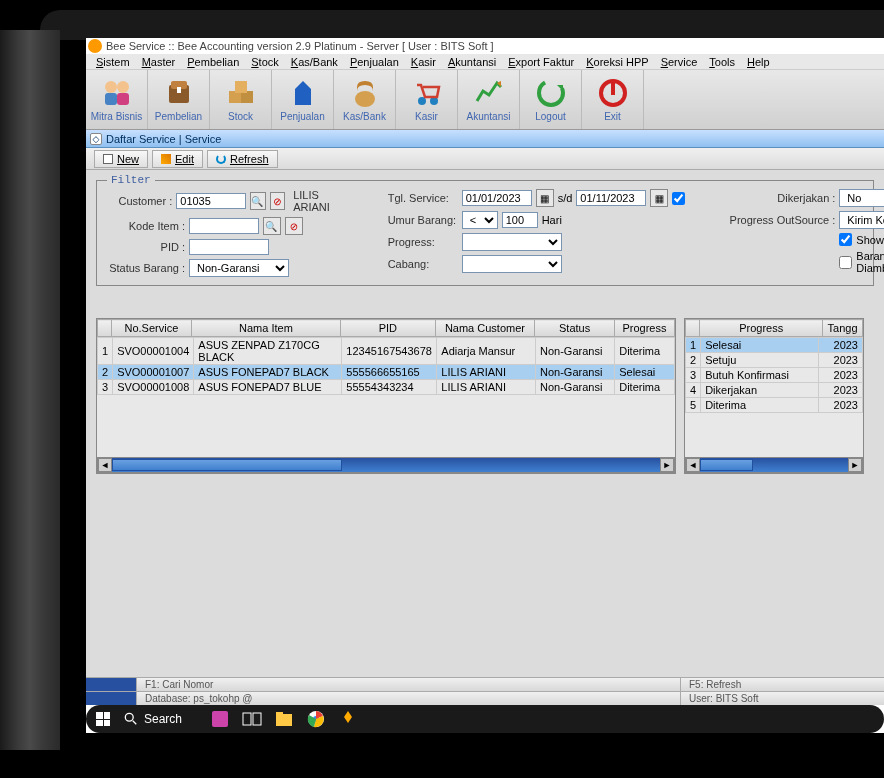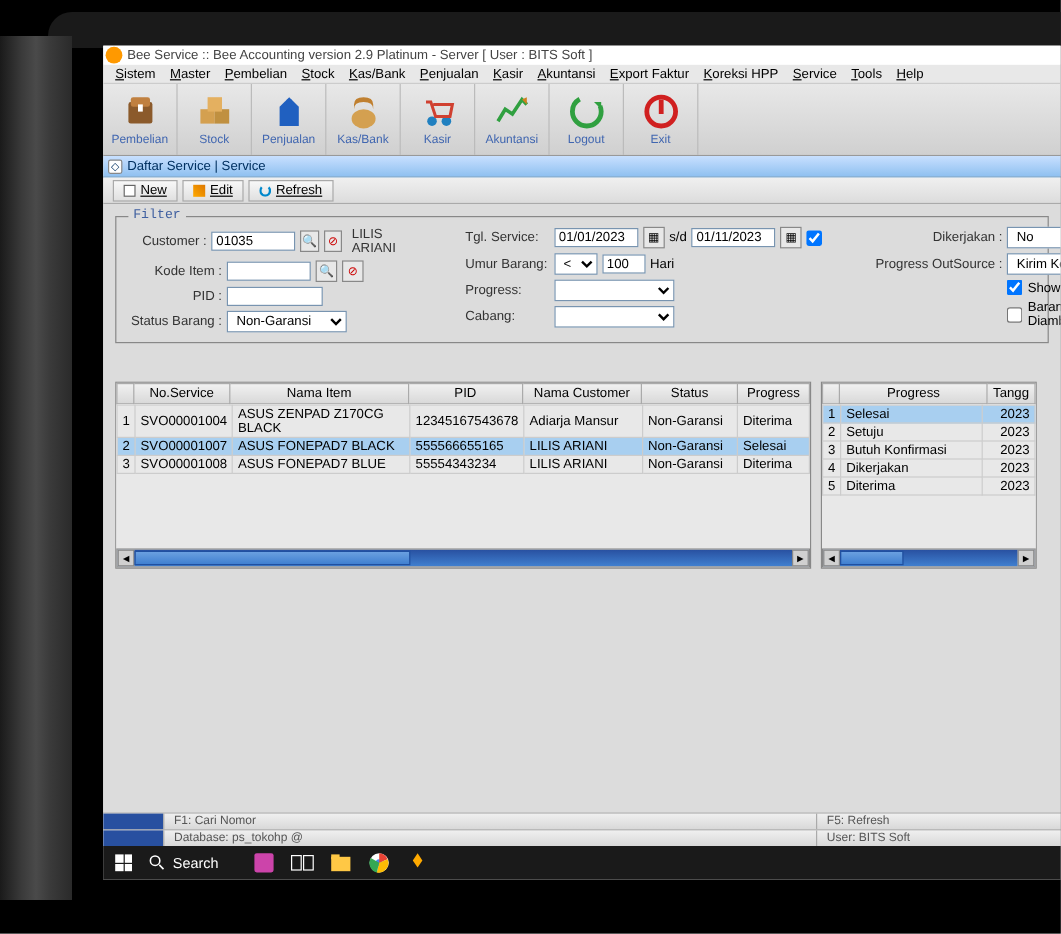--- a/index.html
+++ b/index.html
@@ -55,21 +55,21 @@
 .tbl .rownum { width: 14px; text-align: center; background: #e8e8e8; }
 .table-body-area { height: 120px; overflow: hidden; background: #e8e8e8; }
 .hscroll { height: 16px; background: linear-gradient(#2850a0, #4080d0); border: 1px solid #888; position: relative; }
 .hscroll-thumb { position: absolute; left: 14px; top: 1px; height: 12px; width: 40%; background: linear-gradient(#6aa0e0, #4080d0); border: 1px solid #2050a0; }
 .hscroll-arrow { position: absolute; top: 0; width: 14px; height: 14px; background: #d0d0d0; border: 1px solid #888; display: flex; align-items: center; justify-content: center; font-size: 9px; }
 
 .status1 { height: 14px; background: linear-gradient(#f0f0f0, #d8d8d8); border-top: 1px solid #aaa; display: flex; font-size: 10px; color: #555; }
 .status-block { border-left: 1px solid #aaa; padding: 0 8px; display: flex; align-items: center; }
 .status-gap { width: 50px; background: #2850a0; }
 
-.taskbar { position: absolute; left: 86px; bottom: 45px; width: 798px; height: 28px; background: #1a1a1a; display: flex; align-items: center; padding-left: 4px; gap: 2px; }
+.taskbar { position: absolute; left: 86px; bottom: 45px; width: 798px; height: 28px; background: #1a1a1a; display: flex; align-items: center; padding-left: 4px; gap: 2px; border-radius: 14px; }
 .task-btn { height: 24px; display: flex; align-items: center; padding: 0 6px; color: #fff; font-size: 12px; gap: 6px; cursor: pointer; }
 .win-icon { width: 14px; height: 14px; display: grid; grid-template-columns: 1fr 1fr; grid-template-rows: 1fr 1fr; gap: 1px; }
 .win-icon span { background: #fff; }
 .search-icon-svg { width: 14px; height: 14px; }
 .task-icons { display: flex; gap: 12px; margin-left: 20px; align-items: center; }
 .task-app { width: 20px; height: 20px; }
 </style>
 </head>
 <body>
 
@@ -95,20 +95,29 @@
       <span class="menu-item"><u>K</u>asir</span>
       <span class="menu-item"><u>A</u>kuntansi</span>
       <span class="menu-item"><u>E</u>xport Faktur</span>
       <span class="menu-item"><u>K</u>oreksi HPP</span>
       <span class="menu-item"><u>S</u>ervice</span>
       <span class="menu-item"><u>T</u>ools</span>
       <span class="menu-item"><u>H</u>elp</span>
     </div>
 
   <div class="toolbar" id="toolbar">
+      <div class="tool-btn">
+        <div class="tool-icon"><svg viewBox="0 0 32 32">
+            <circle cx="10" cy="10" r="6" fill="#f4c28c"></circle>
+            <circle cx="22" cy="10" r="6" fill="#f4c28c"></circle>
+            <rect x="4" y="16" width="12" height="12" fill="#4682c4" rx="3"></rect>
+            <rect x="16" y="16" width="12" height="12" fill="#d04080" rx="3"></rect>
+          </svg></div>
+        <span>Mitra Bisnis</span>
+      </div>
       <div class="tool-btn">
         <div class="tool-icon"><svg viewBox="0 0 32 32">
             <rect x="6" y="8" width="20" height="18" fill="#8b5a2b" rx="2"></rect>
             <rect x="8" y="4" width="16" height="8" fill="#c08040" rx="2"></rect>
             <rect x="14" y="10" width="4" height="6" fill="#fff"></rect>
           </svg></div>
         <span>Pembelian</span>
       </div>
       <div class="tool-btn">
         <div class="tool-icon"><svg viewBox="0 0 32 32">

